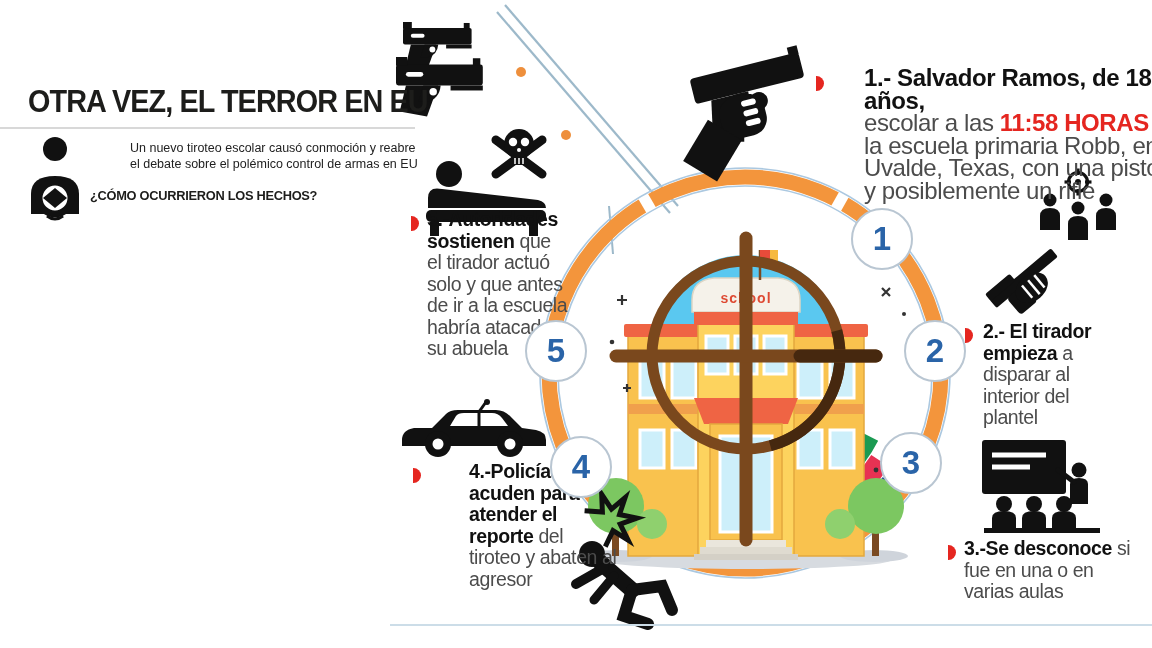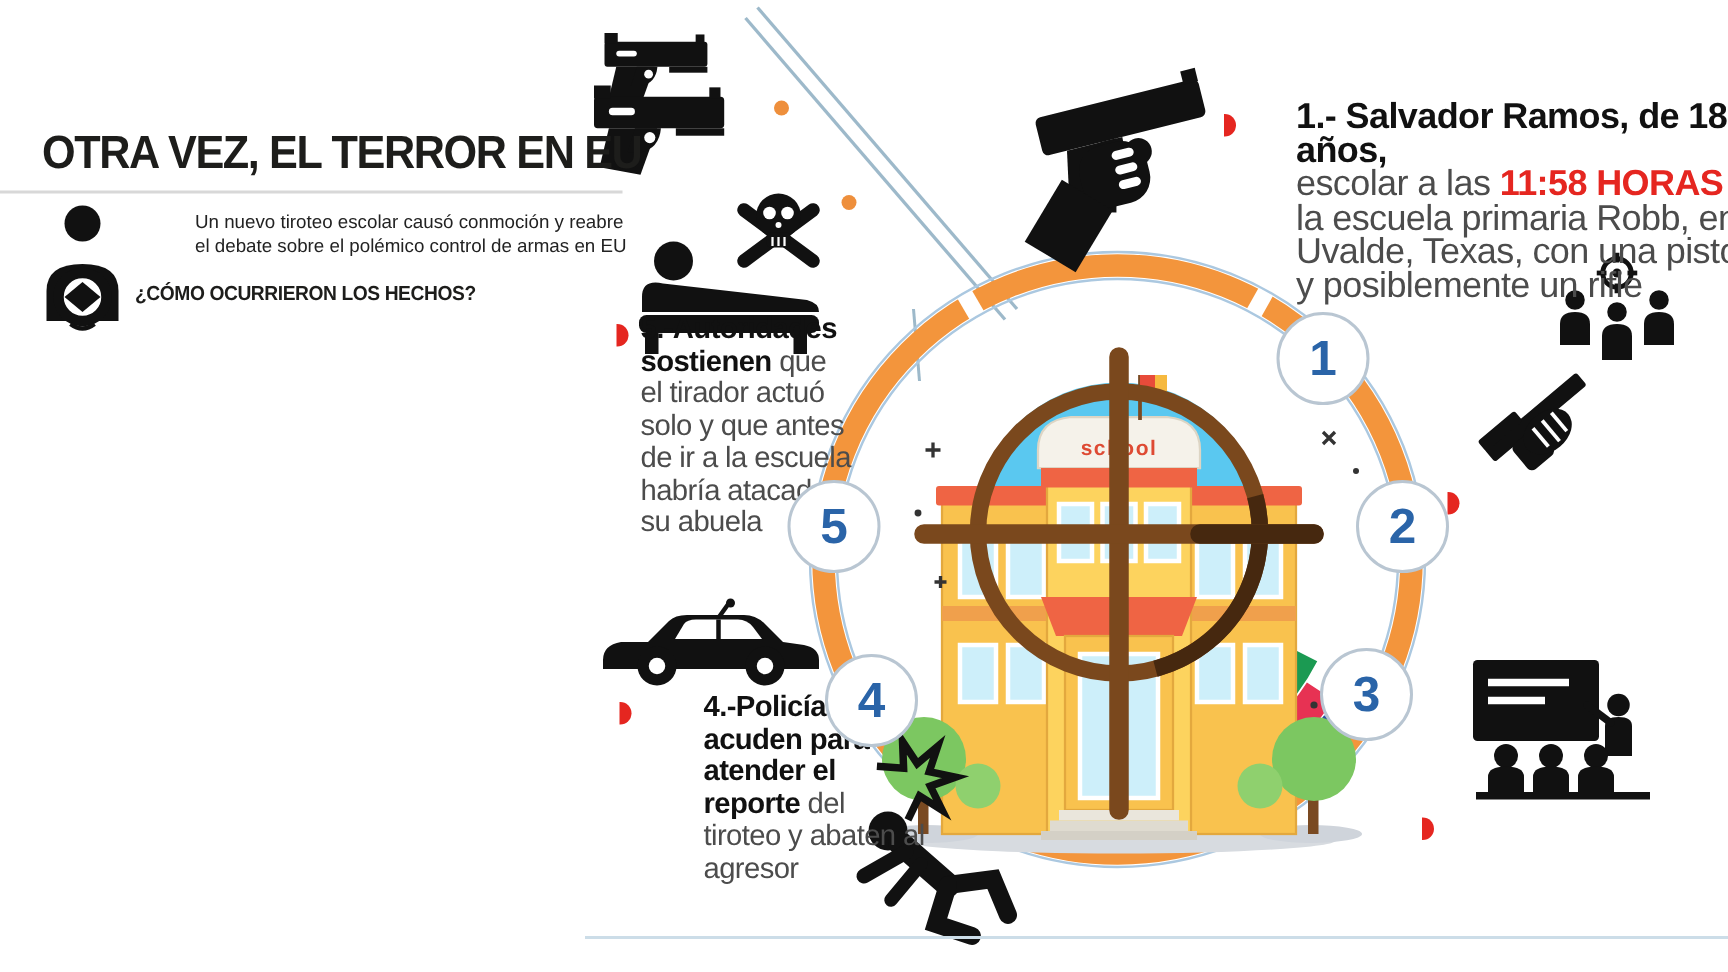--- a/index.html
+++ b/index.html
@@ -276,22 +276,28 @@
 <div class="question">¿CÓMO OCURRIERON LOS HECHOS?</div>
 <div class="rule2"></div>
 
 <span class="marker" style="left:816px;top:76px;"></span>
 <div class="step" style="left:832px;top:67px;width:318px;font-size:24px;line-height:22.5px;margin-left:32px;">
   <span class="s-bold">1.- Salvador Ramos, de 18 años,</span>
   <span>escolar a las </span><span class="time">11:58 HORAS</span><span> a la escuela primaria Robb, en Uvalde, Texas, con una pistola y posiblemente un rifle</span>
 </div>
 
 <span class="marker" style="left:965px;top:328px;"></span>
+<div class="step" style="left:983px;top:321px;width:118px;">
+  <b>2.- El tirador empieza</b><span> a disparar al interior del plantel</span>
+</div>
 
 <span class="marker" style="left:948px;top:545px;"></span>
+<div class="step" style="left:964px;top:538px;width:168px;">
+  <b>3.-Se desconoce</b><span> si fue en una o en varias aulas</span>
+</div>
 
 <span class="marker" style="left:413px;top:468px;"></span>
 <div class="step" style="left:429px;top:461px;width:148px;margin-left:40px;">
   <b>4.-Policías acuden para atender el reporte</b><span> del tiroteo y abaten al agresor</span>
 </div>
 
 <span class="marker" style="left:411px;top:216px;"></span>
 <div class="step" style="left:427px;top:209px;width:142px;">
   <b>5.-Autoridades sostienen</b><span> que el tirador actuó solo y que antes de ir a la escuela habría atacado a su abuela</span>
 </div>

